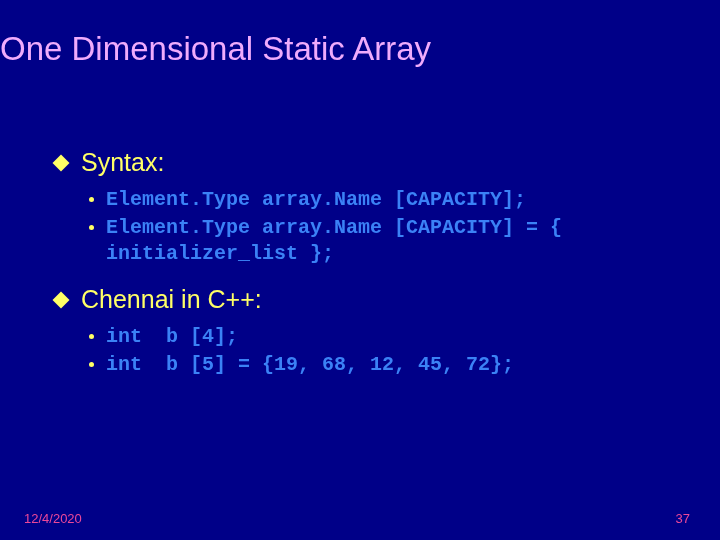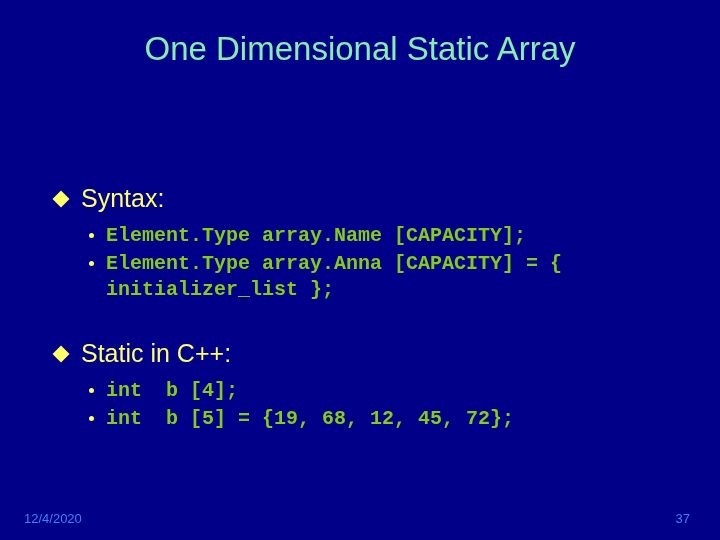--- a/index.html
+++ b/index.html
@@ -3,34 +3,32 @@
 <meta charset="utf-8">
 <style>
   * { margin: 0; padding: 0; box-sizing: border-box; }
   html, body { width: 720px; height: 540px; overflow: hidden; }
   body {
     background: #000088;
     font-family: Verdana, Geneva, sans-serif;
     position: relative;
   }
   .title {
-    color: #86efac;
+    color: #f0abfc;
     font-family: Verdana, Geneva, sans-serif;
     font-size: 33px;
     font-weight: 400;
-    text-align: center;
     padding-top: 30px;
     letter-spacing: 0px;
   }
   .content {
     padding: 80px 55px 0 55px;
   }
   .section {
     margin-bottom: 18px;
-    margin-top: 36px;
   }
   .section-head {
     display: flex;
     align-items: center;
     margin-bottom: 10px;
   }
   .diamond {
     width: 12px;
     height: 12px;
     background: #ffff66;
@@ -42,21 +40,21 @@
     color: #ffff66;
     font-size: 25px;
     font-family: Verdana, Geneva, sans-serif;
   }
   .bullets {
     padding-left: 34px;
   }
   .bullet-line {
     display: flex;
     align-items: flex-start;
-    color: #84cc16;
+    color: #3b82f6;
     font-family: "Courier New", Courier, monospace;
     font-size: 20px;
     line-height: 1.3;
     font-weight: bold;
     margin-bottom: 2px;
   }
   .dot {
     width: 5px;
     height: 5px;
     border-radius: 50%;
@@ -71,21 +69,21 @@
   }
   .footer {
     position: absolute;
     bottom: 14px;
     left: 0;
     width: 100%;
     display: flex;
     justify-content: space-between;
     align-items: center;
     padding: 0 30px 0 24px;
-    color: #3b82f6;
+    color: #ec4899;
     font-family: Verdana, Geneva, sans-serif;
     font-size: 13px;
   }
   .footer-center {
     position: absolute;
     left: 50%;
     transform: translateX(-50%);
   }
 </style>
 </head>
@@ -100,29 +98,29 @@
       <div class="diamond"></div>
       <div class="section-title">Syntax:</div>
     </div>
     <div class="bullets">
       <div class="bullet-line">
         <div class="dot"></div>
         <div class="code">Element.Type array.Name [CAPACITY];</div>
       </div>
       <div class="bullet-line">
         <div class="dot"></div>
-        <div class="code">Element.Type array.Anna [CAPACITY] = { initializer_list };</div>
+        <div class="code">Element.Type array.Name [CAPACITY] = { initializer_list };</div>
       </div>
     </div>
   </div>
 
   <div class="section">
     <div class="section-head">
       <div class="diamond"></div>
-      <div class="section-title">Static in C++:</div>
+      <div class="section-title">Chennai in C++:</div>
     </div>
     <div class="bullets">
       <div class="bullet-line">
         <div class="dot"></div>
         <div class="code">int  b [4];</div>
       </div>
       <div class="bullet-line">
         <div class="dot"></div>
         <div class="code">int  b [5] = {19, 68, 12, 45, 72};</div>
       </div>

